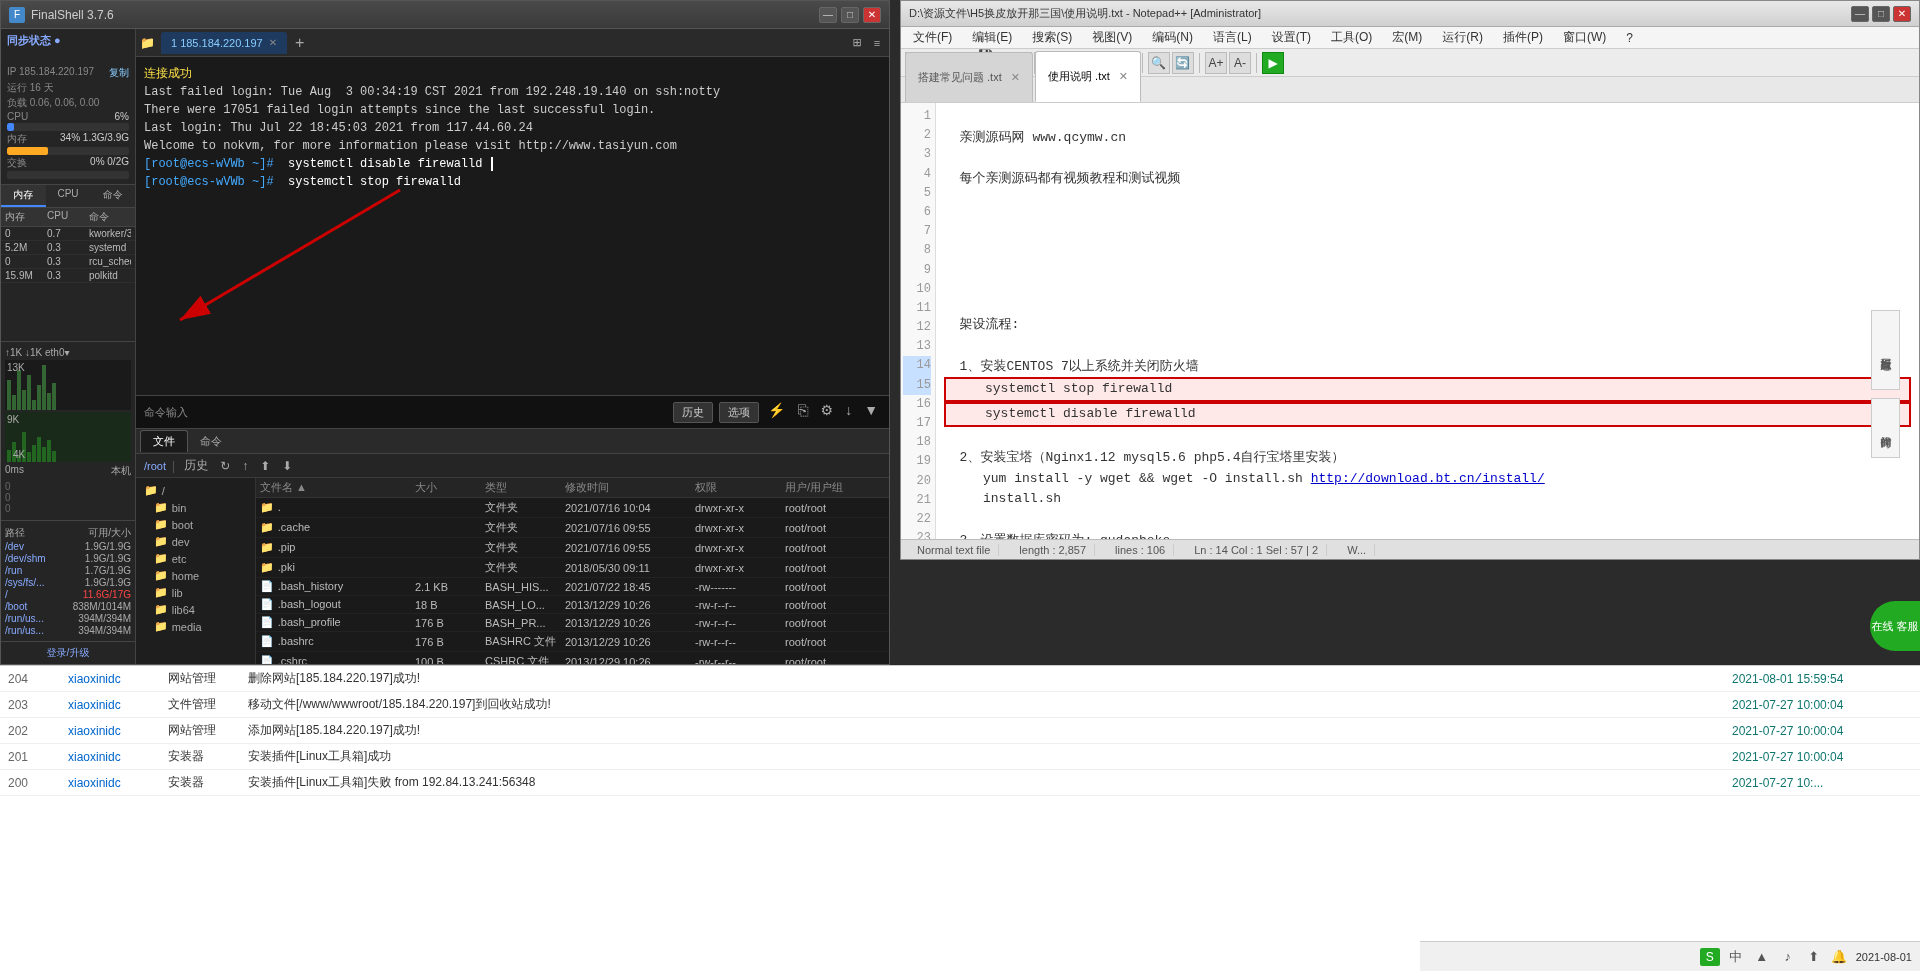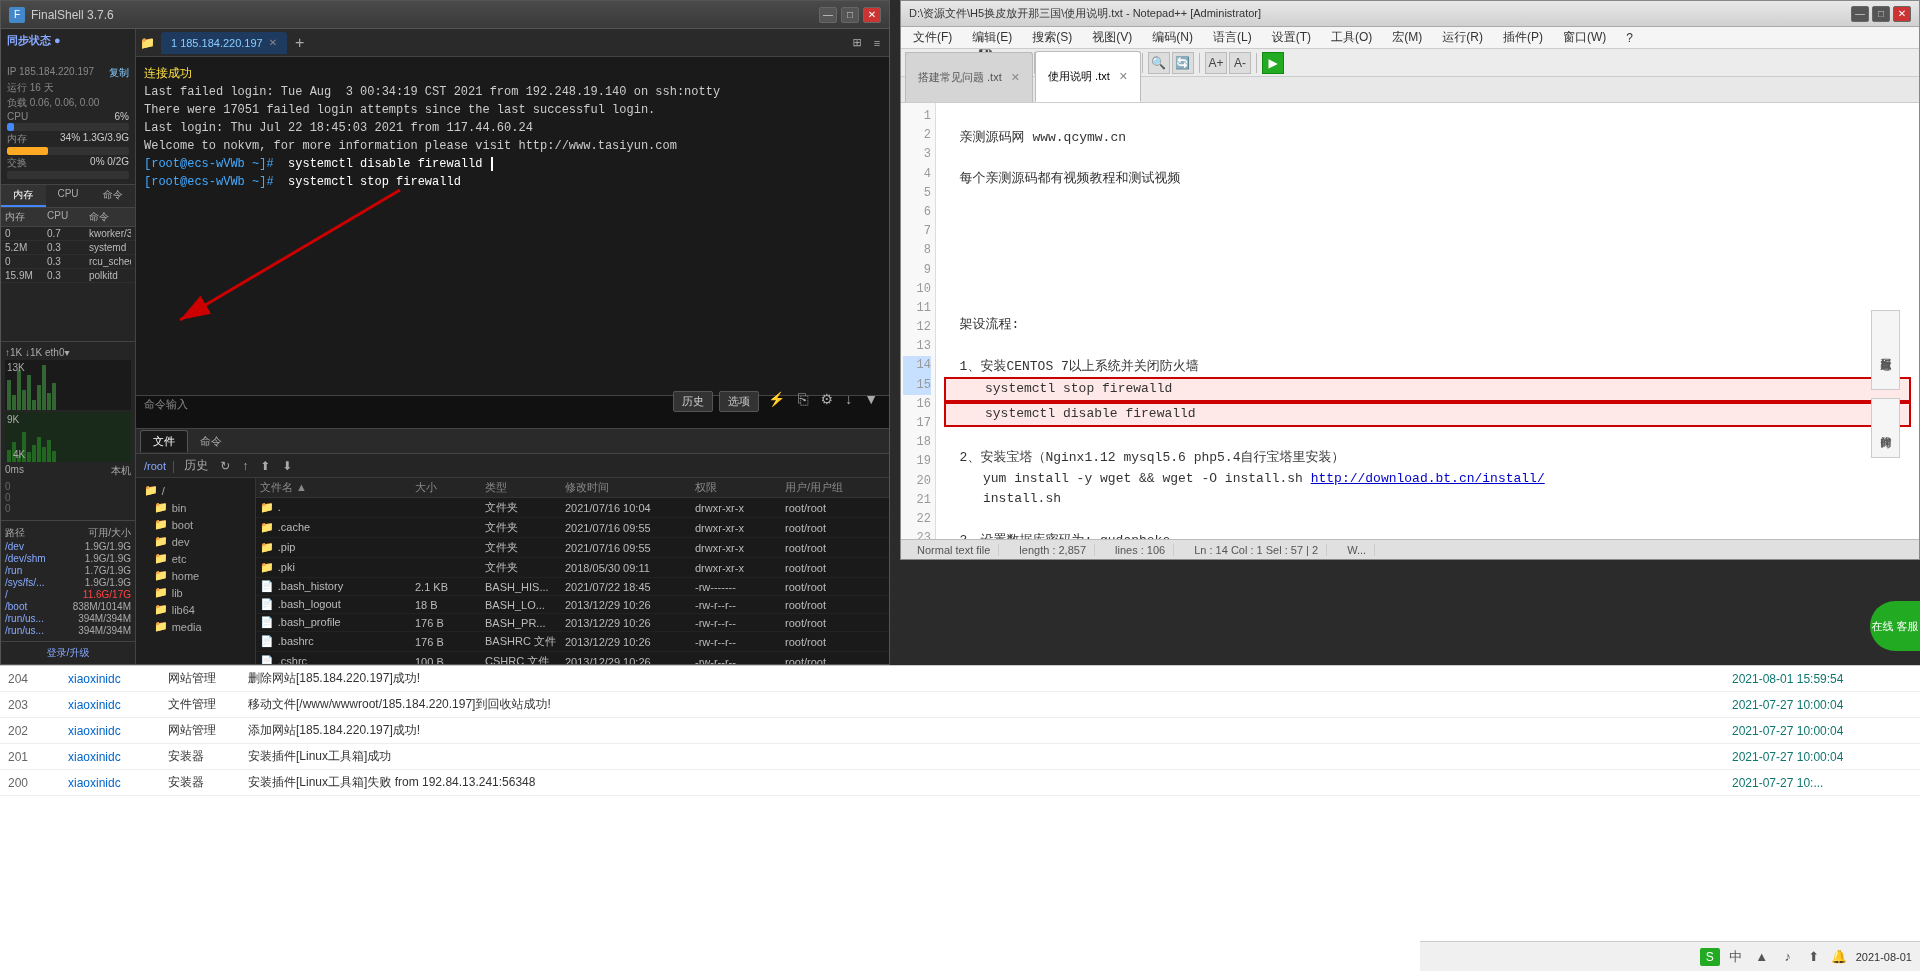--- a/index.html
+++ b/index.html
@@ -200,21 +200,21 @@
     .term-success { color: #fde047; }
     .term-prompt { color: #44aaff; }
     .term-cmd { color: #ffffff; }
     .term-normal { color: #cccccc; }
 
     #fs-cmd-input {
       background: #111;
       border-top: 1px solid #444;
       padding: 16px 8px;
       display: flex;
-      align-items: flex-end;
+      align-items: center;
       height: 30px;
     }
     .cmd-label { color: #888; font-size: 11px; margin-right: 8px; }
     .cmd-field { flex: 1; background: transparent; border: none; color: #ccc; font-family: 'Courier New', monospace; font-size: 12px; outline: none; }
     .cmd-btns { display: flex; gap: 6px; }
     .cmd-btn { background: #333; border: 1px solid #555; color: #ccc; padding: 2px 8px; font-size: 11px; cursor: pointer; border-radius: 2px; }
     .cmd-icon-btn { color: #aaa; font-size: 14px; cursor: pointer; padding: 0 3px; }
 
     
     #fs-bottom-tabs {

